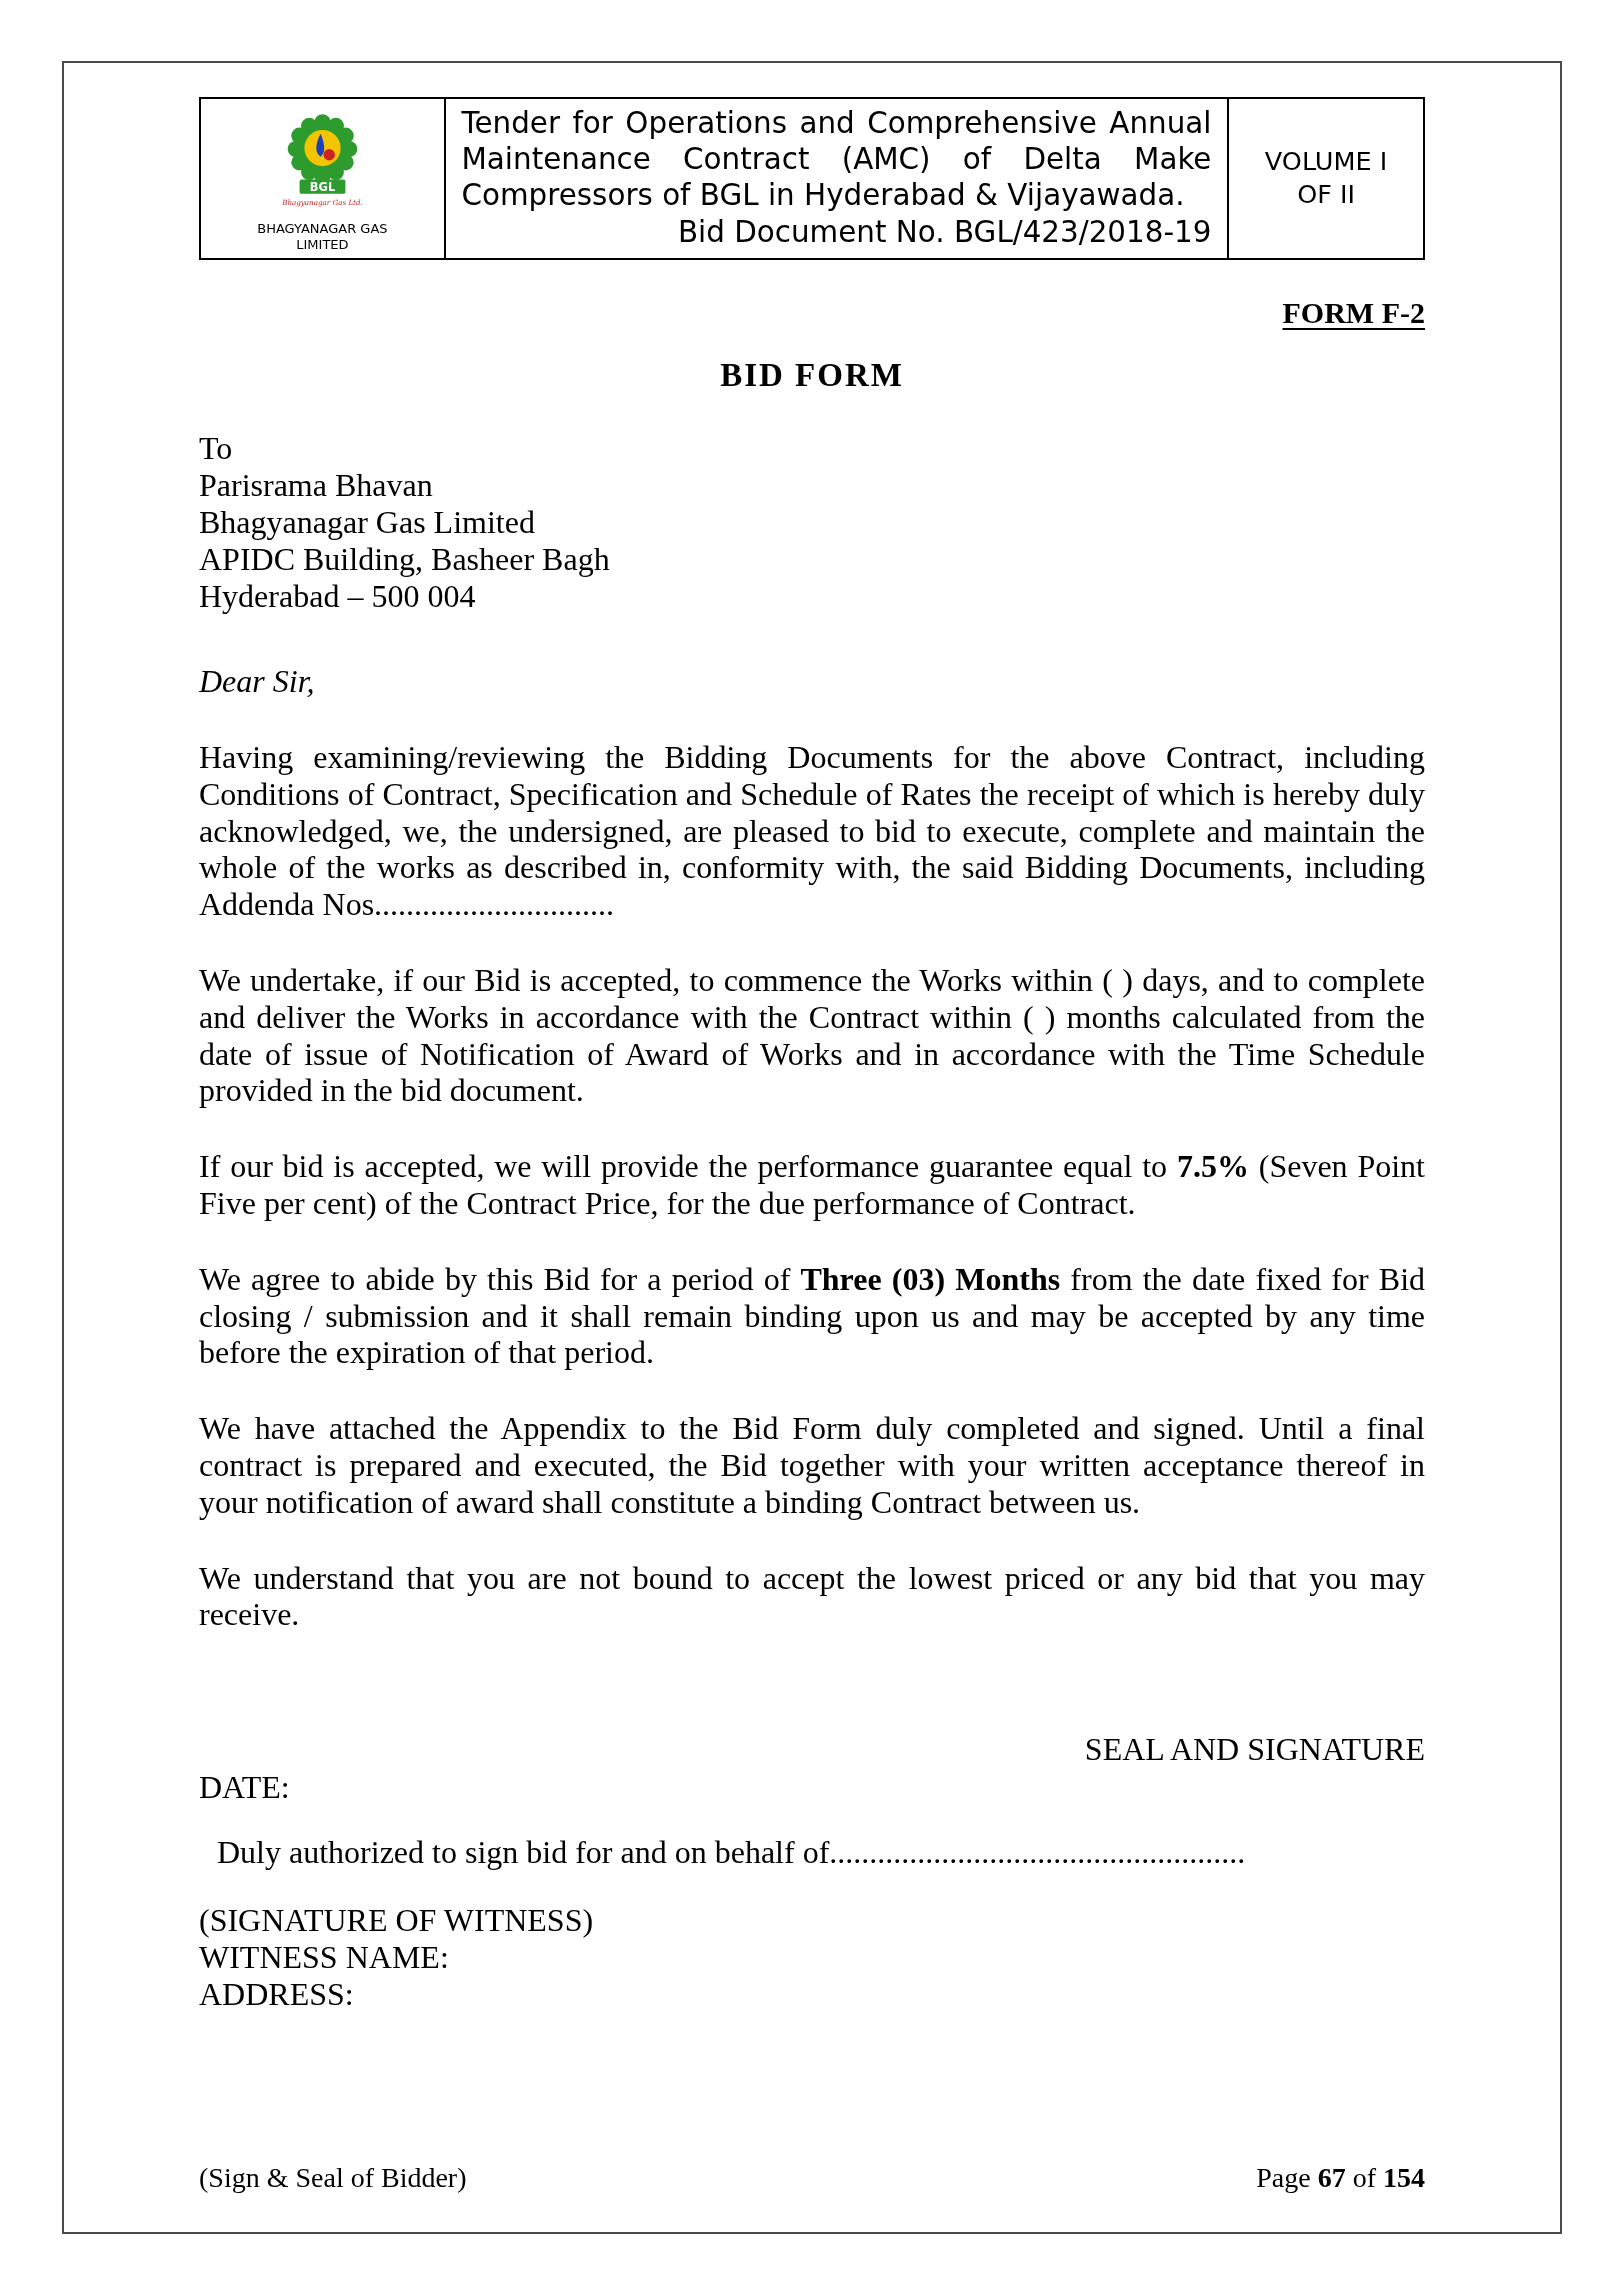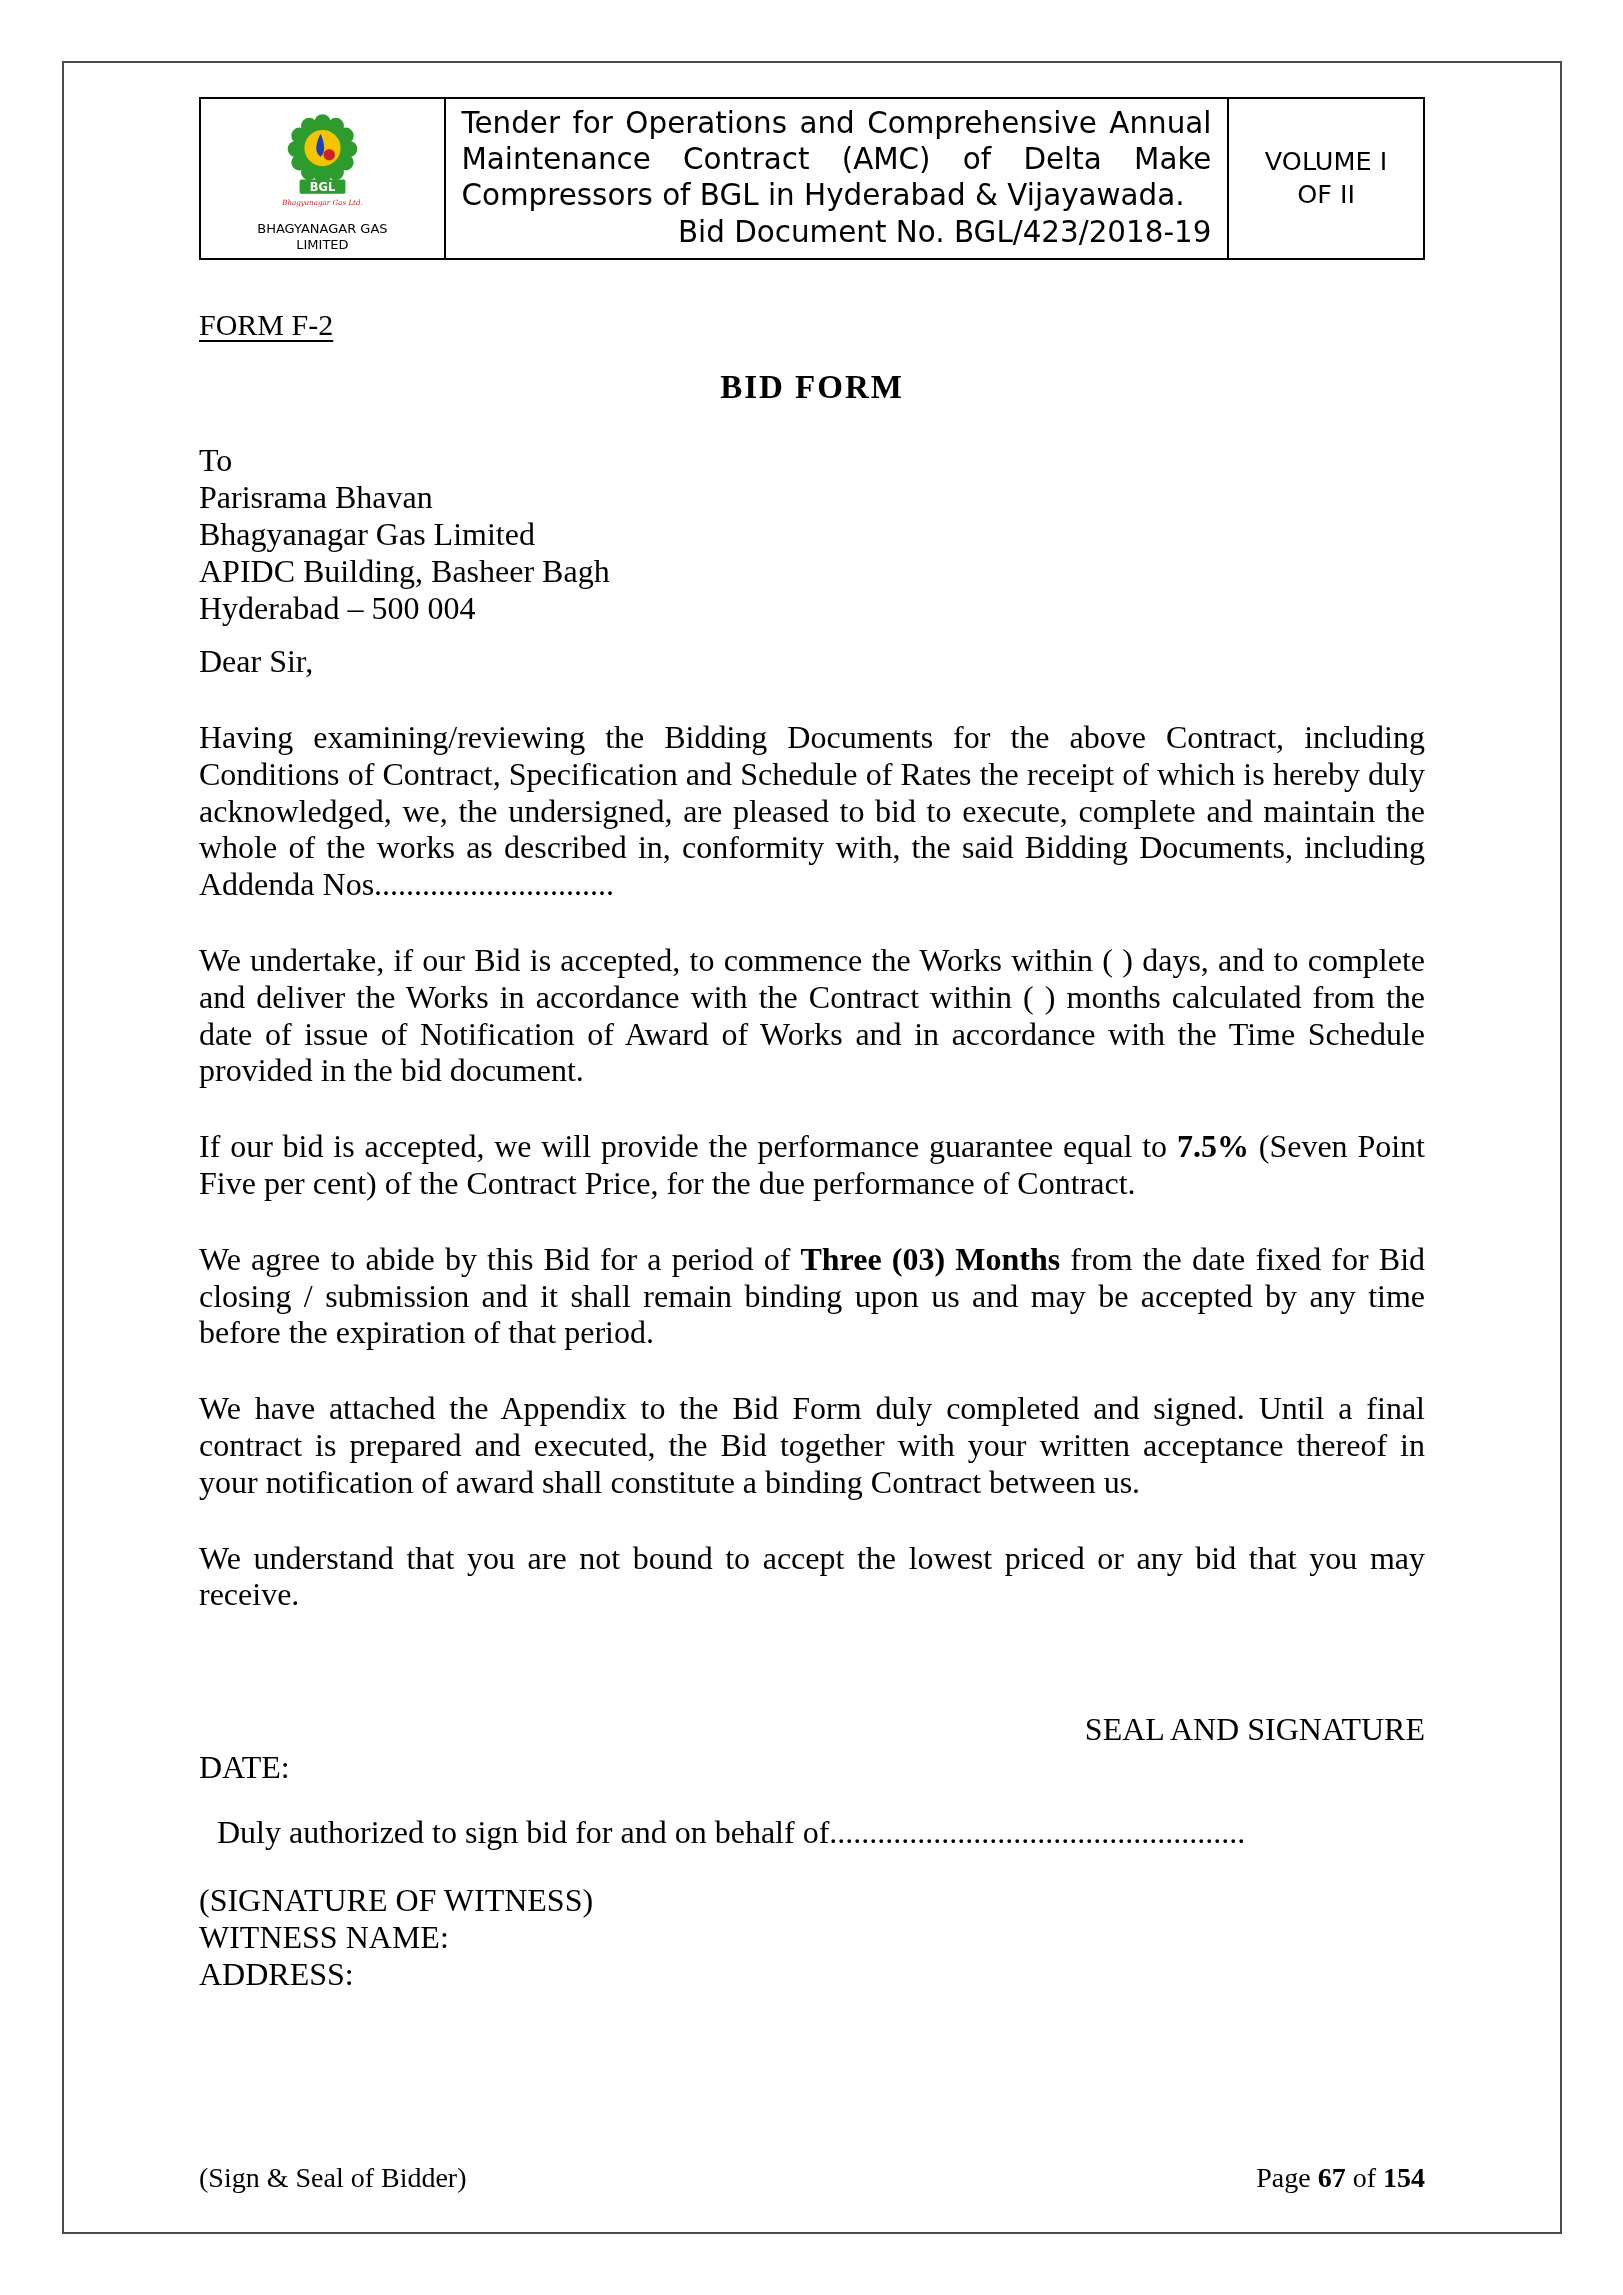--- a/index.html
+++ b/index.html
@@ -46,39 +46,39 @@
   .tender-title { text-align: justify; }
   .bid-doc-no { text-align: right; margin-top: 1.3px; }
   .org-name {
     font-family: "DejaVu Sans", sans-serif;
     font-size: 13px;
     line-height: 1.2;
     margin-top: 1.3px;
   }
   
   .form-no {
-    margin-top: 48px;
-    text-align: left;
-    font-weight: normal;
+    margin-top: 36px;
+    text-align: right;
+    font-weight: bold;
     font-size: 30px;
     text-decoration: underline;
     text-underline-offset: 5.2px;
     text-decoration-thickness: 2px;
   }
   .bid-title {
     margin-top: 27.5px;
     text-align: center;
     font-weight: bold;
     font-size: 33px;
     letter-spacing: 2px;
   }
   
   .address-block { margin-top: 36px; line-height: 1.15; }
   .address-block div { min-height: 37px; }
-  .salutation { margin-top: 16px; }
+  .salutation { margin-top: 48px; font-style: italic; }
   .para {
     margin-top: 39px;
     text-align: justify;
     line-height: 1.15;
   }
   .bold { font-weight: bold; }
   .seal-line { margin-top: 98px; text-align: right; line-height: 1.15; }
   .date-line { margin-top: 1.3px; }
   .auth-line { margin-top: 27.5px; margin-left: 18px; }
   .witness-block { margin-top: 31px; line-height: 1.15; }

